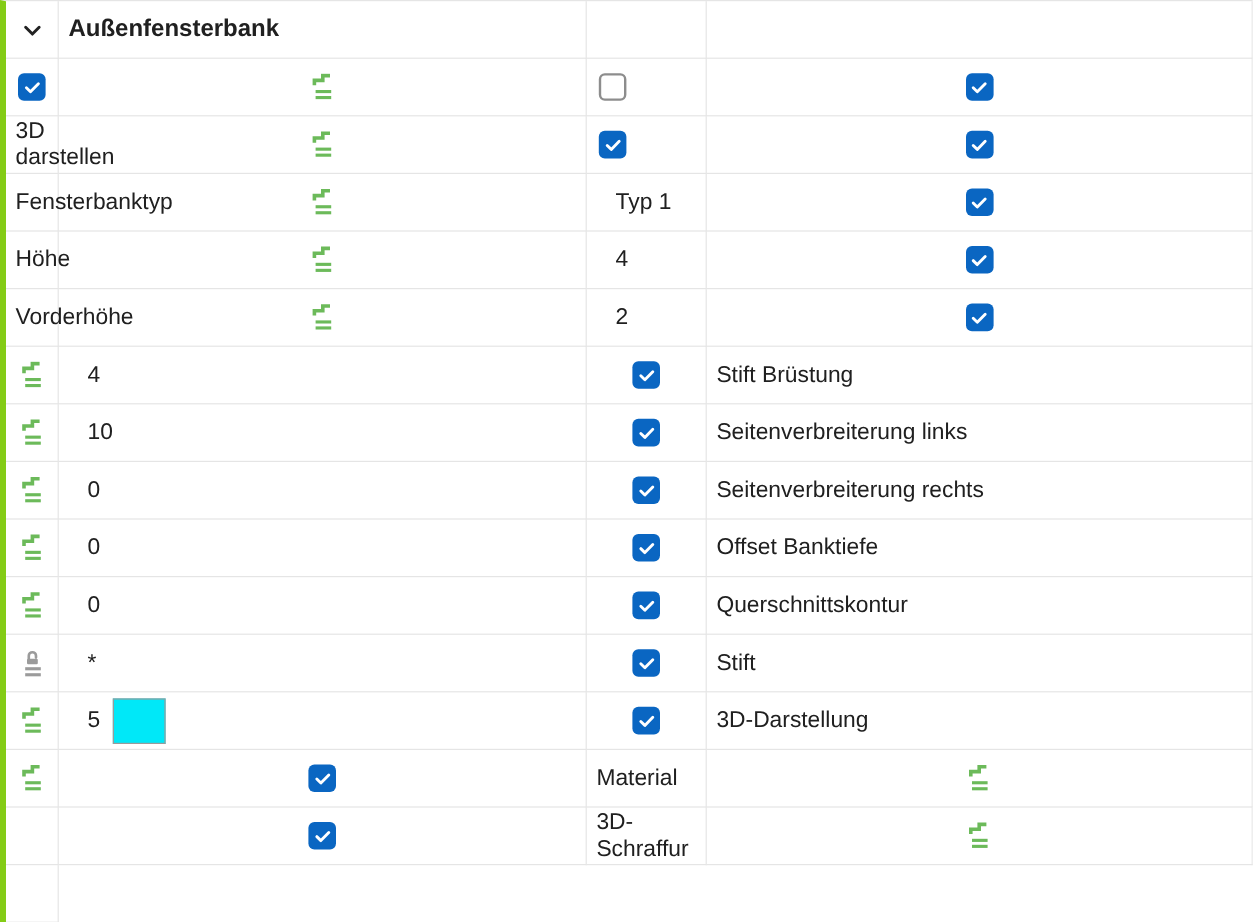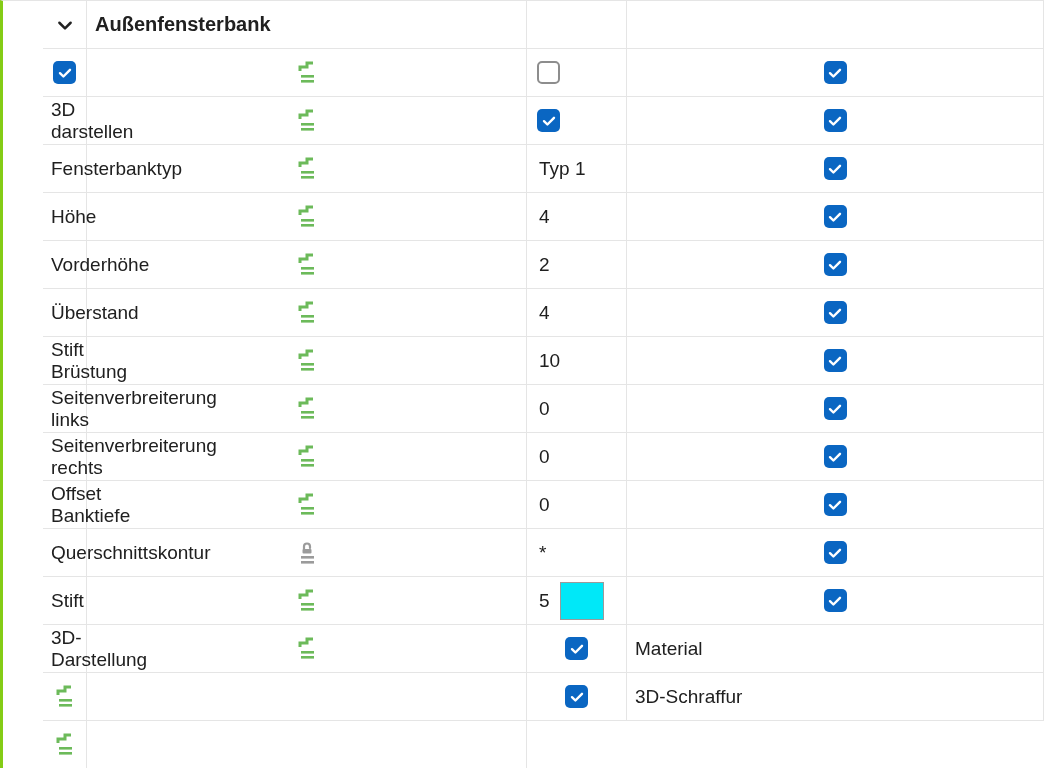--- a/index.html
+++ b/index.html
@@ -8,23 +8,22 @@
     padding: 0;
     font-family: "Segoe UI", Arial, sans-serif;
     font-size: 19px;
     color: #202020;
     background: #fff;
   }
   .grid {
     display: grid;
     grid-template-columns: 44px 440px 100px 1fr;
     border-top: 1px solid #e5e5e5;
-    border-left: 3px solid #84cc16;
+    border-left: 5px solid #84cc16;
     width: 1044px;
-    padding-left: 40px;
   }
   .cell {
     border-right: 1px solid #e5e5e5;
     border-bottom: 1px solid #e5e5e5;
     min-height: 48px;
     display: flex;
     align-items: center;
     padding: 0 8px;
   }
   .cell.center { justify-content: center; padding: 0; }
@@ -40,21 +39,21 @@
   .cb.on { background: #0a66c2; }
   .cb.off { background: #fff; border: 2px solid #8d8d8d; }
   .cb svg { width: 16px; height: 16px; }
   
   .mode-icon { width: 24px; height: 24px; display: inline-flex; flex-direction: column; align-items: flex-start; justify-content: center; }
   .mode-icon svg { width: 24px; height: 24px; }
   
   .swatch {
     width: 44px; height: 38px; border: 1px solid #9a9a9a; margin-left: 10px;
   }
-  .val-text { padding-left: 2px; }
+  .val-text { padding-left: 2px; margin-left: 12px; }
   .val-cell { padding-left: 10px; }
 </style>
 </head>
 <body>
 
 <div class="grid" id="grid">
     <div class="cell center header-row">
       <span class="chevron">
         <svg viewBox="0 0 16 16">
           <path d="M3 6 L8 11 L13 6" fill="none" stroke="#222" stroke-width="2.2" stroke-linecap="round" stroke-linejoin="round"></path>
@@ -177,23 +176,20 @@
     <div class="cell val-cell">
       <span class="val-text">2</span>
     </div>
     <div class="cell center">
       <span class="cb on">
         <svg viewBox="0 0 16 16">
           <path d="M3 8.2 L6.4 11.5 L13 4.8" fill="none" stroke="#fff" stroke-width="2.4" stroke-linecap="round" stroke-linejoin="round"></path>
         </svg>
       </span>
     </div>
-    <div class="cell ">
-      <span>Überstand</span>
-    </div>
     <div class="cell center">
       <span class="mode-icon">
         <svg viewBox="0 0 24 24">
           <path d="M5 10 L5 6 L12 6 L12 2 L18 2" fill="none" stroke="#6cba5a" stroke-width="3" stroke-linecap="butt" stroke-linejoin="miter"></path>
           <rect x="6" y="14" width="13" height="2.6" fill="#6cba5a"></rect>
           <rect x="6" y="19" width="13" height="2.6" fill="#6cba5a"></rect>
         </svg>
       </span>
     </div>
     <div class="cell val-cell">

